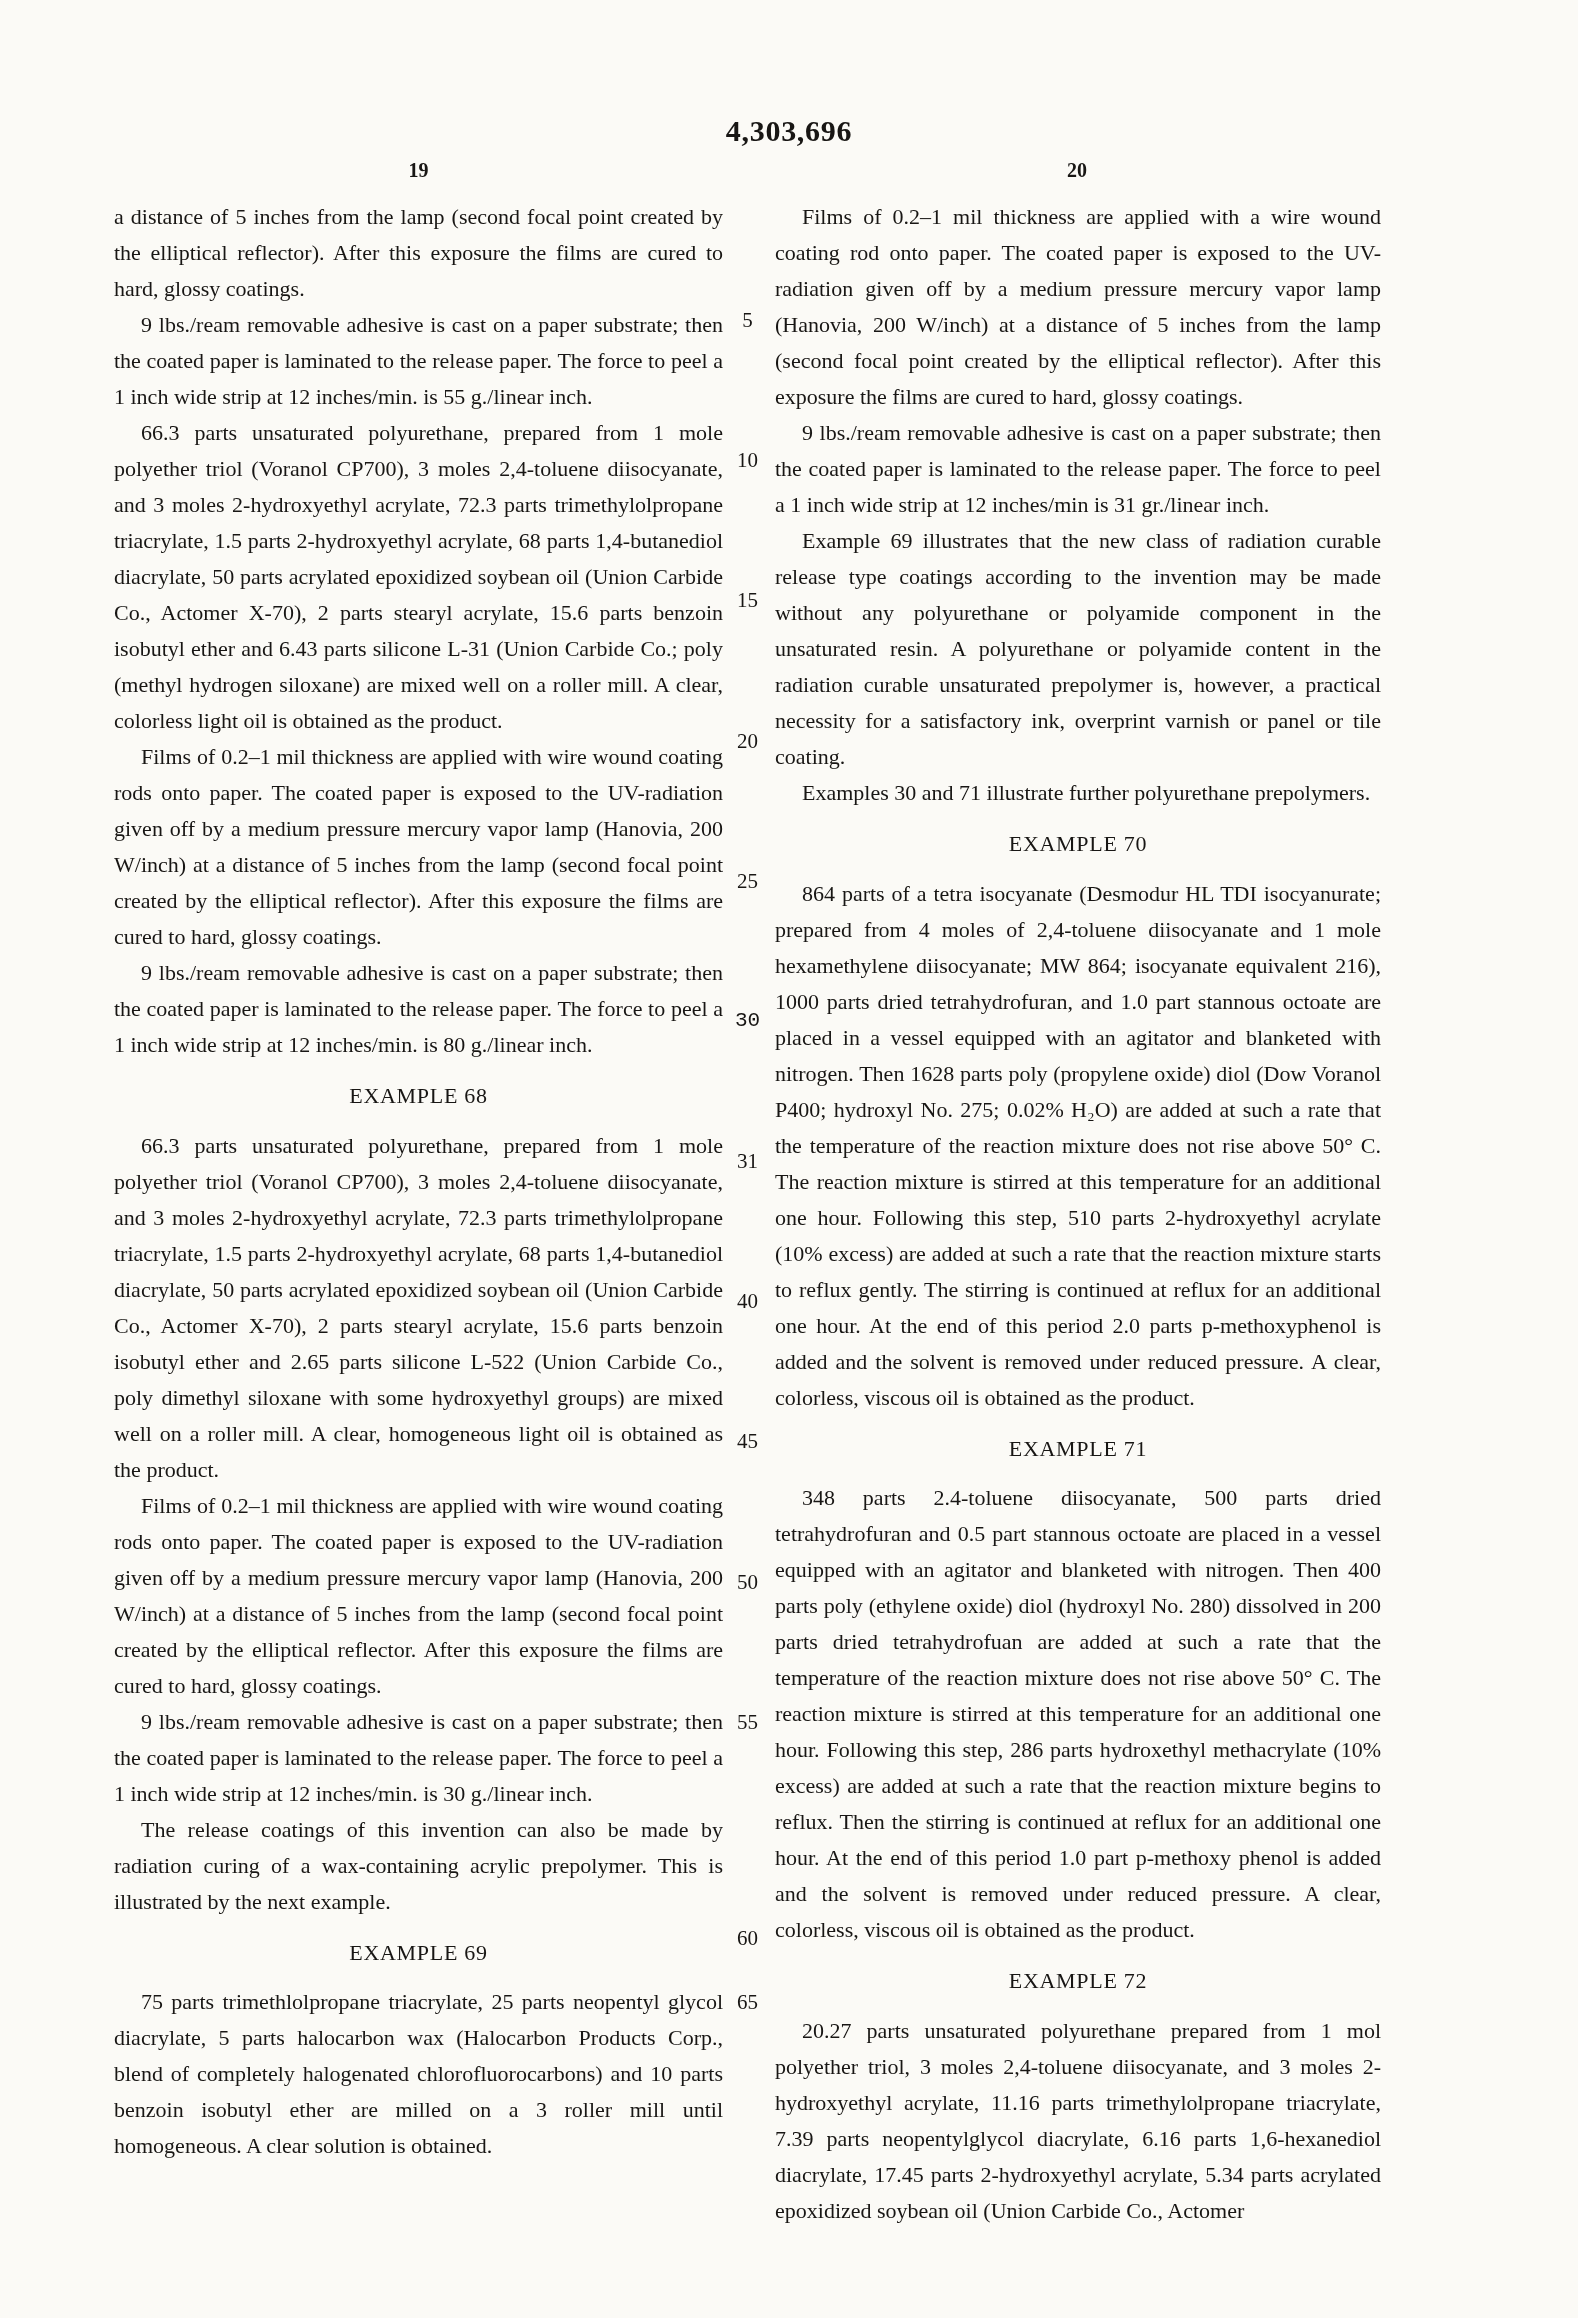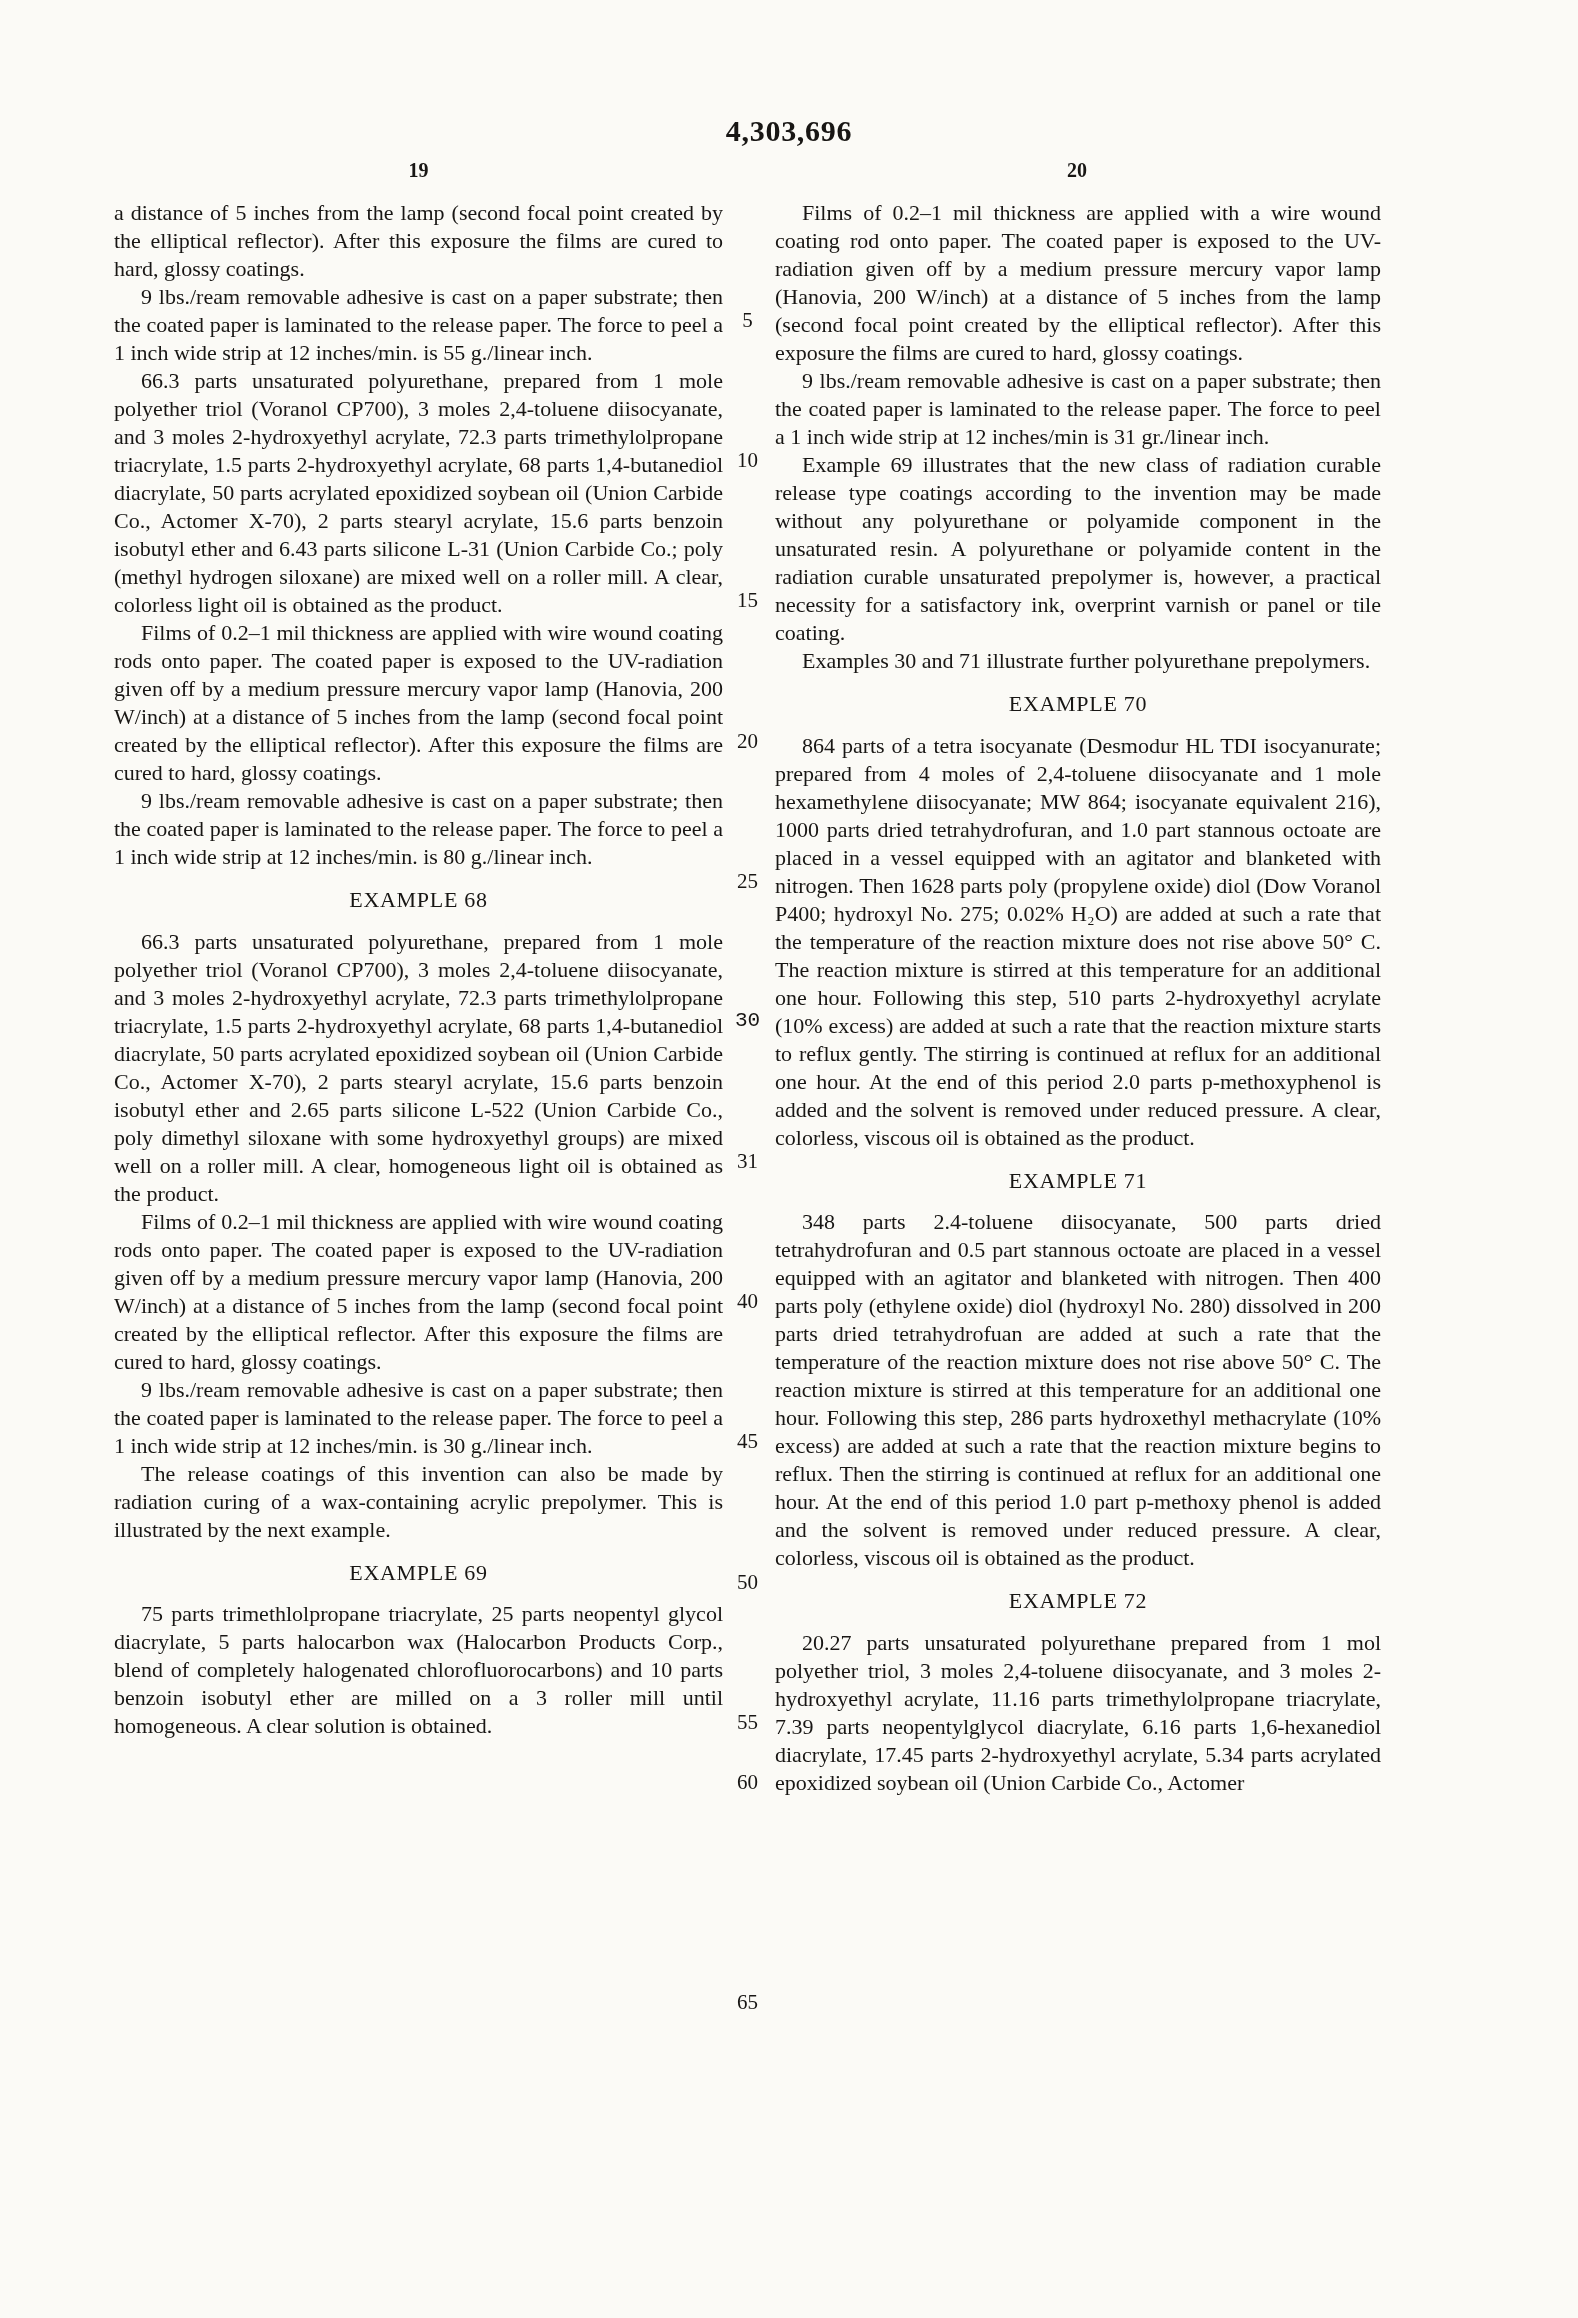--- a/index.html
+++ b/index.html
@@ -38,21 +38,21 @@
   .col-num.right { left: 774px; width: 606px; text-align: center; }
   .columns {
     position: absolute;
     top: 199px;
     left: 114px;
     width: 1267px;
     display: flex;
   }
   .column {
     font-size: 22px;
-    line-height: 28px;
+    line-height: 36px;
     text-align: justify;
   }
   .column.left-col  { width: 609px; margin-right: 52px; }
   .column.right-col { width: 606px; }
   .para {
     margin: 0;
   }
   .para.indent {
     text-indent: 27px;
   }
@@ -126,18 +126,18 @@
       <div class="line-num" style="top: 446px;">10</div>
       <div class="line-num" style="top: 586px;">15</div>
       <div class="line-num" style="top: 727px;">20</div>
       <div class="line-num" style="top: 867px;">25</div>
       <div class="line-num" style="top: 1007px; font-family: Liberation Mono, monospace;">30</div>
       <div class="line-num" style="top: 1147px;">31</div>
       <div class="line-num" style="top: 1287px;">40</div>
       <div class="line-num" style="top: 1427px;">45</div>
       <div class="line-num" style="top: 1568px;">50</div>
       <div class="line-num" style="top: 1708px;">55</div>
-      <div class="line-num" style="top: 1768px;">60</div>
+      <div class="line-num" style="top: 1924px;">60</div>
       <div class="line-num" style="top: 1988px;">65</div>
     </div>
 
 </div>
 
 
 </body></html>

